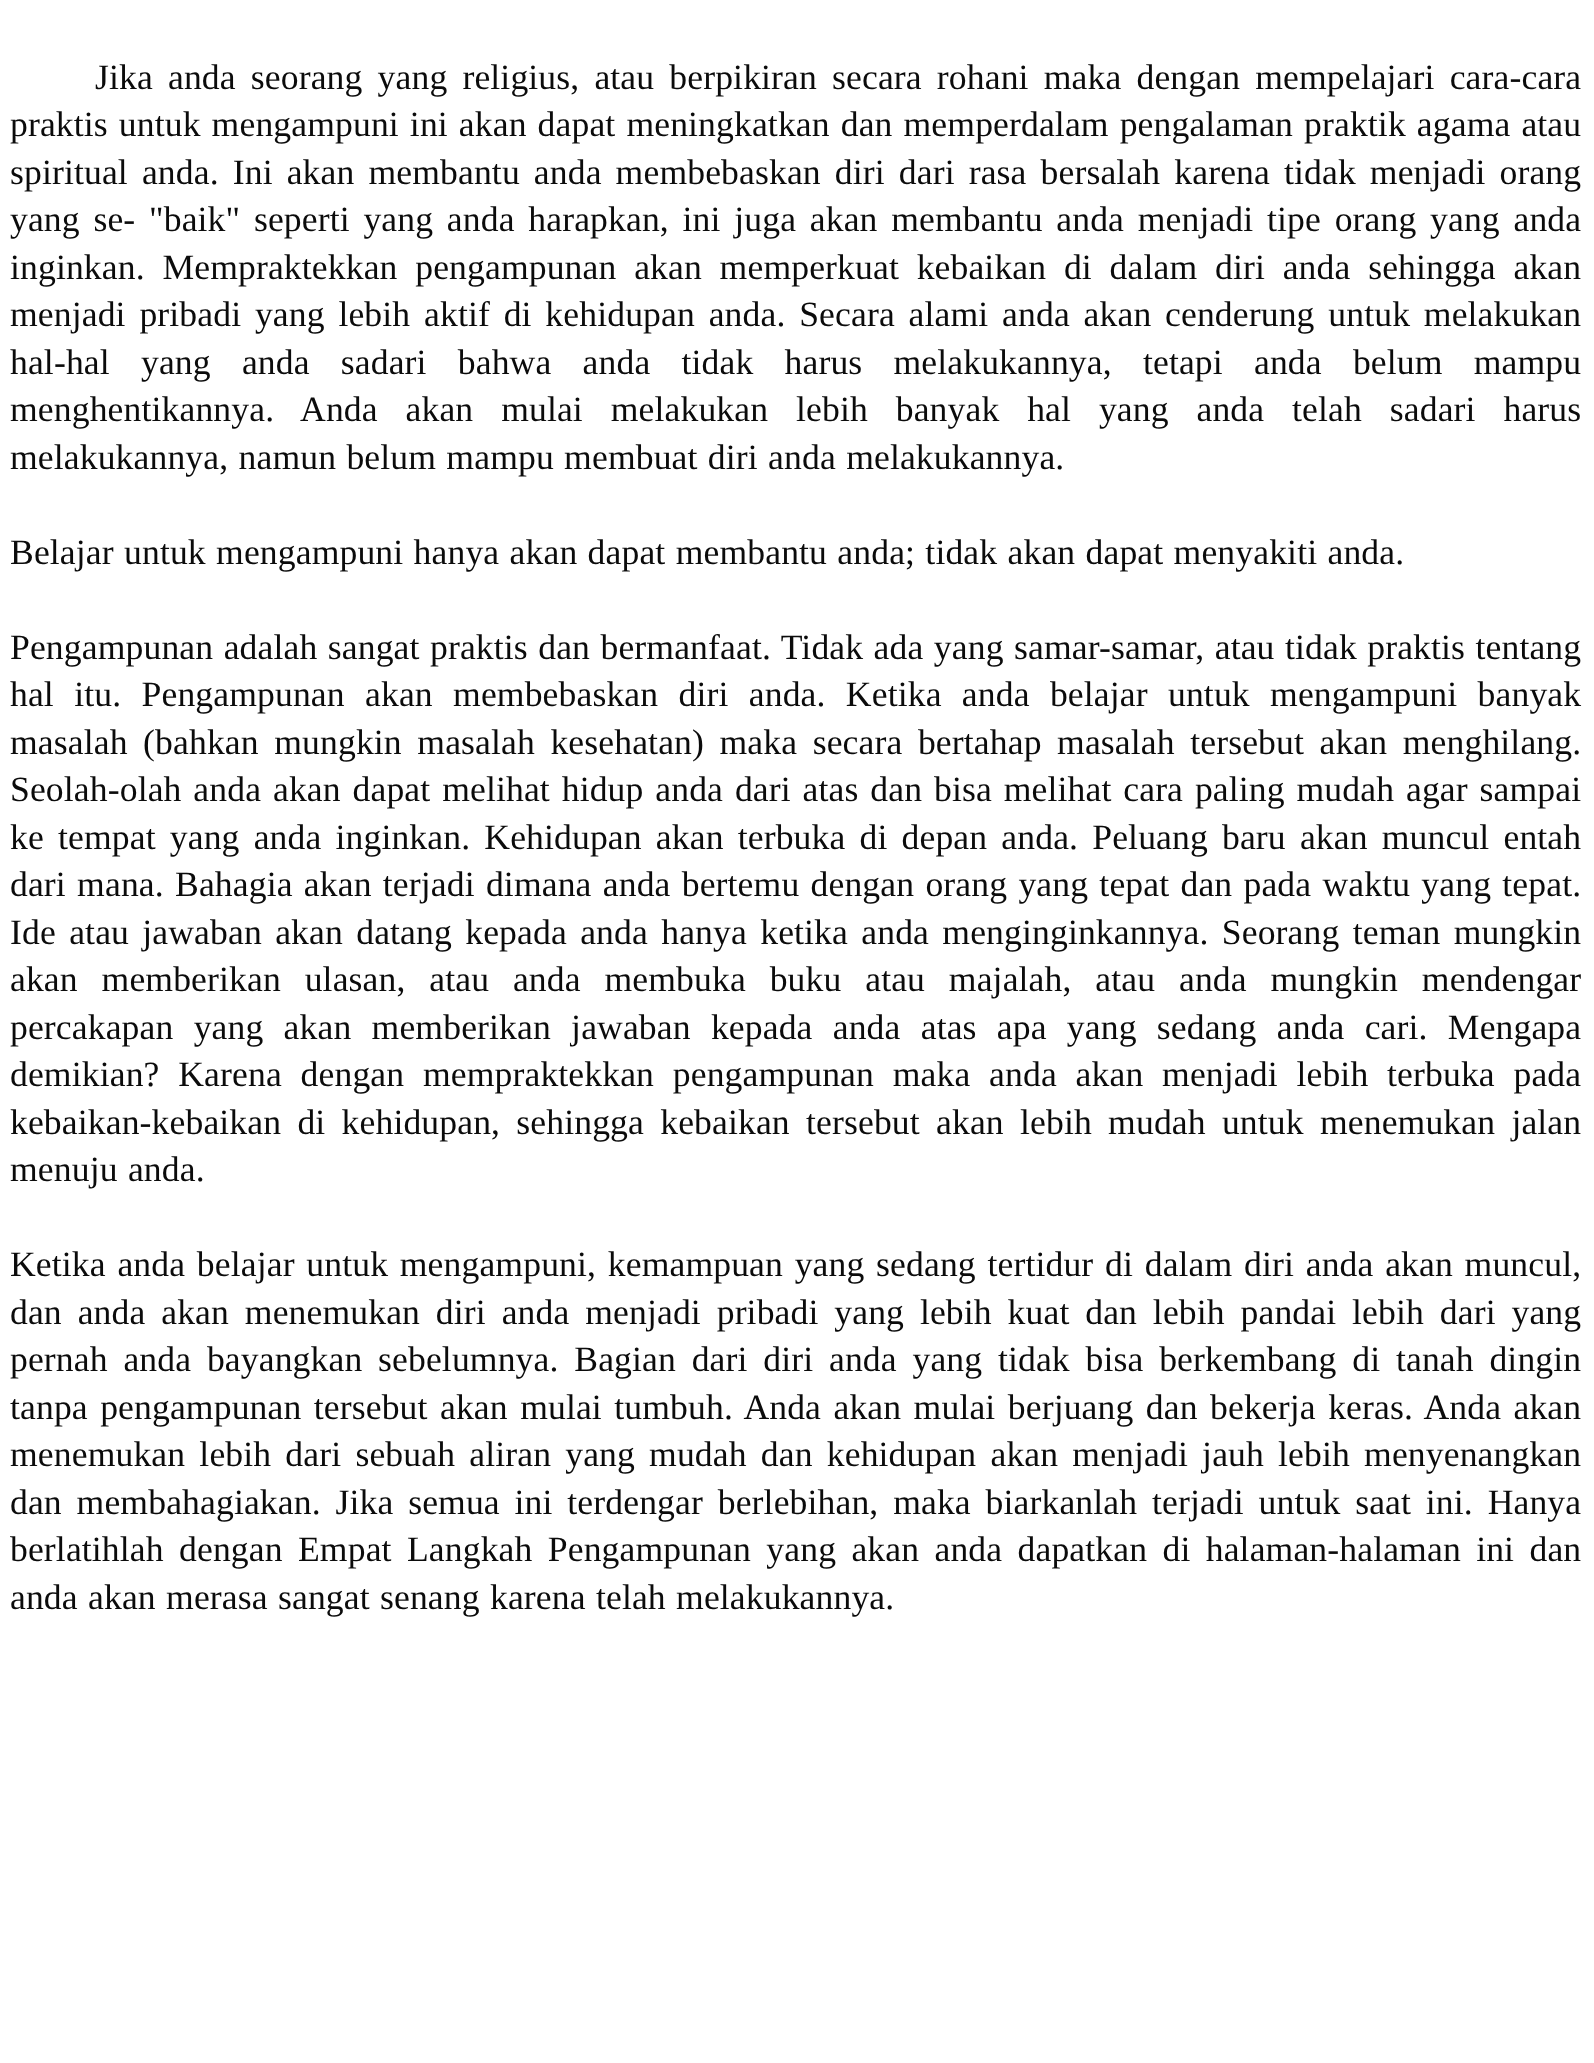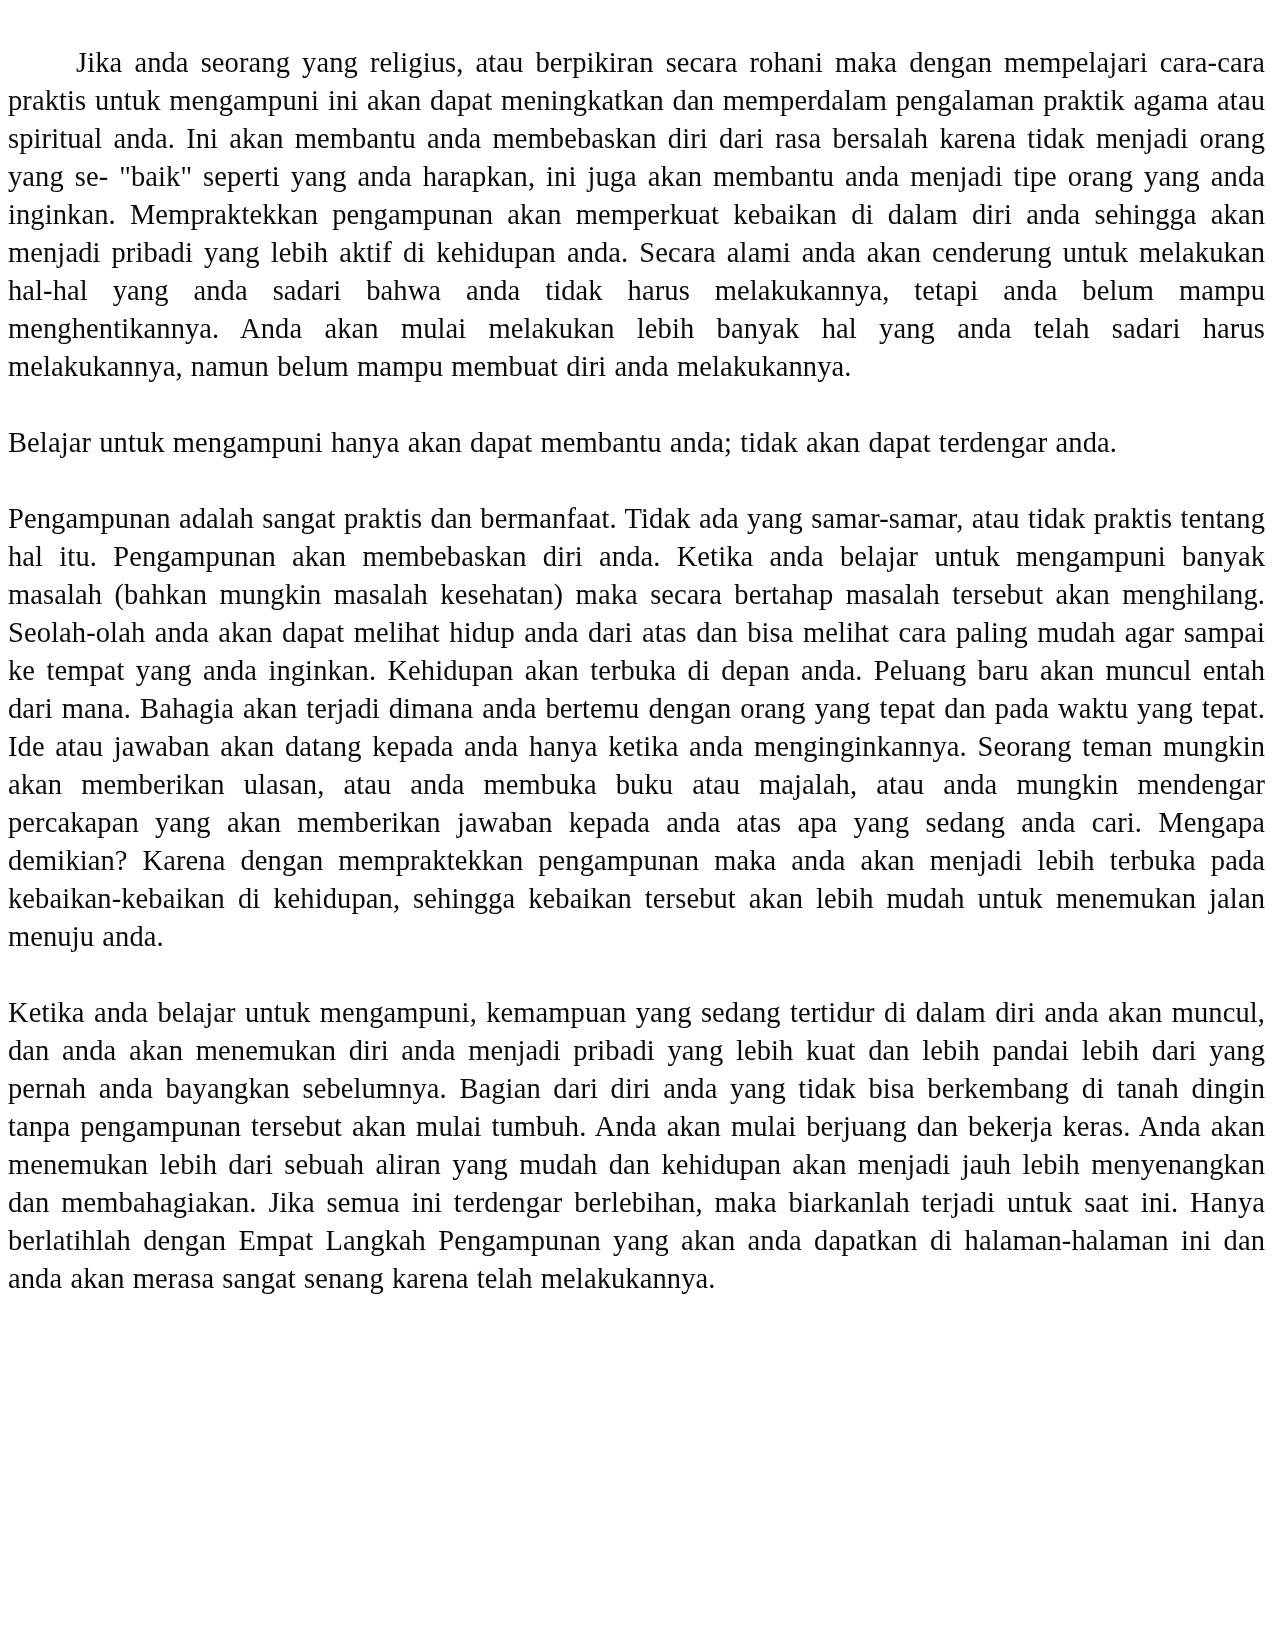--- a/index.html
+++ b/index.html
@@ -35,18 +35,18 @@
   .underlined {
     text-underline-offset: 4px;
   }
 </style>
 </head>
 <body>
 
 <div class="page">
   <p class="para first-indent">Jika anda seorang yang religius, atau berpikiran secara rohani maka dengan mempelajari cara-cara praktis untuk mengampuni ini akan dapat meningkatkan dan memperdalam pengalaman praktik agama atau spiritual anda. Ini akan membantu anda membebaskan diri dari rasa bersalah karena tidak menjadi orang yang se- "baik" seperti yang anda harapkan, ini juga akan membantu anda menjadi tipe orang yang anda inginkan. Mempraktekkan pengampunan akan memperkuat kebaikan di dalam diri anda sehingga akan menjadi pribadi yang lebih aktif di kehidupan anda. Secara alami anda akan cenderung untuk melakukan hal-hal yang anda sadari bahwa anda tidak harus melakukannya, tetapi anda belum mampu menghentikannya. Anda akan mulai melakukan lebih banyak hal yang anda telah sadari harus melakukannya, namun belum mampu membuat diri anda melakukannya.</p>
 
-  <p class="para">Belajar untuk mengampuni hanya akan dapat membantu anda; tidak akan dapat terdengar anda.</p>
+  <p class="para">Belajar untuk mengampuni hanya akan dapat membantu anda; tidak akan dapat menyakiti anda.</p>
 
   <p class="para">Pengampunan adalah sangat praktis dan bermanfaat. Tidak ada yang samar-samar, atau tidak praktis tentang hal itu. Pengampunan akan membebaskan diri anda. Ketika anda belajar untuk mengampuni banyak masalah (bahkan mungkin masalah kesehatan) maka secara bertahap masalah tersebut akan menghilang. Seolah-olah anda akan dapat melihat hidup anda dari atas dan bisa melihat cara paling mudah agar sampai ke tempat yang anda inginkan. Kehidupan akan terbuka di depan anda. Peluang baru akan muncul entah dari mana. Bahagia akan terjadi dimana anda bertemu dengan orang yang tepat dan pada waktu yang tepat. Ide atau jawaban akan datang kepada anda hanya ketika anda menginginkannya. Seorang teman mungkin akan memberikan ulasan, atau anda membuka buku atau majalah, atau anda mungkin mendengar percakapan yang akan memberikan jawaban kepada anda atas apa yang sedang anda cari. Mengapa demikian? Karena dengan mempraktekkan pengampunan maka anda akan menjadi lebih terbuka pada kebaikan-kebaikan di kehidupan, sehingga kebaikan tersebut akan lebih mudah untuk menemukan jalan menuju anda.</p>
 
   <p class="para"><span>Ketika anda belajar untuk mengampuni, kemampuan yang sedang tertidur di dalam diri anda akan muncul, dan anda akan menemukan diri anda menjadi pribadi yang lebih kuat dan lebih pandai lebih dari yang pernah anda bayangkan sebelumnya. Bagian dari diri anda yang tidak bisa berkembang di tanah dingin tanpa pengampunan tersebut akan mulai tumbuh. Anda akan mulai berjuang dan bekerja keras. Anda akan menemukan lebih dari sebuah aliran yang mudah dan kehidupan akan menjadi jauh lebih menyenangkan dan membahagiakan. Jika semua ini terdengar berlebihan, maka biarkanlah terjadi untuk saat ini. Hanya berlatihlah dengan </span><span class="underlined">Empat Langkah Pengampunan</span><span> yang akan anda dapatkan di halaman-halaman ini dan anda akan merasa sangat senang karena telah melakukannya.</span></p>
 </div>
 
 </body></html>

